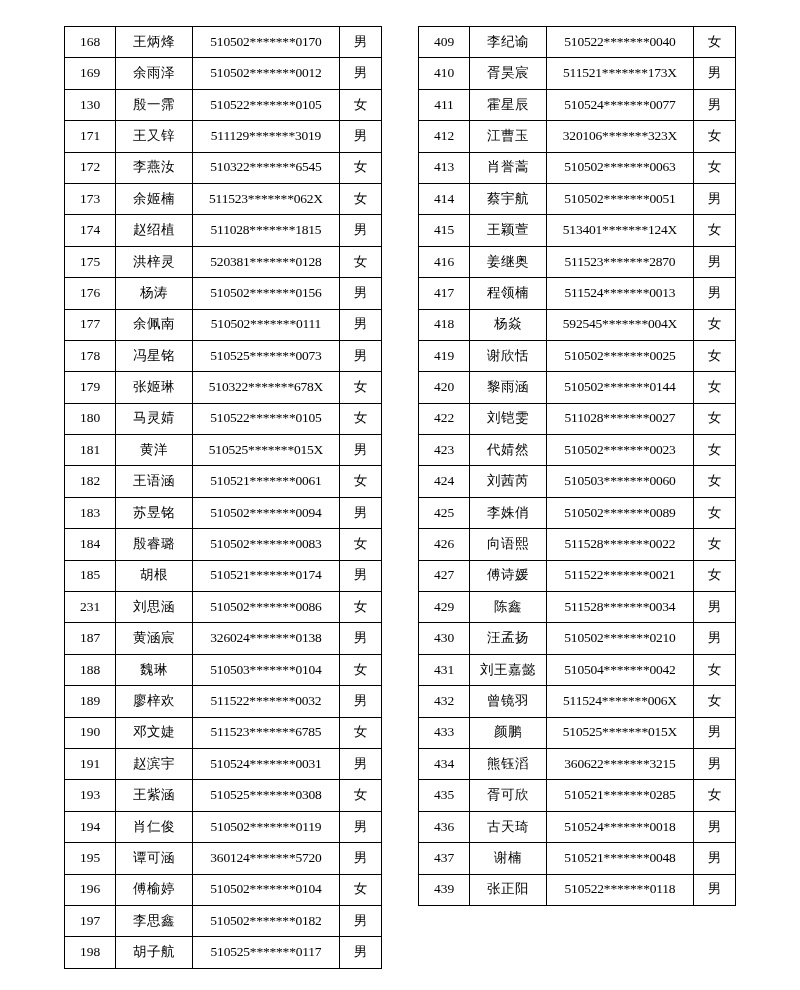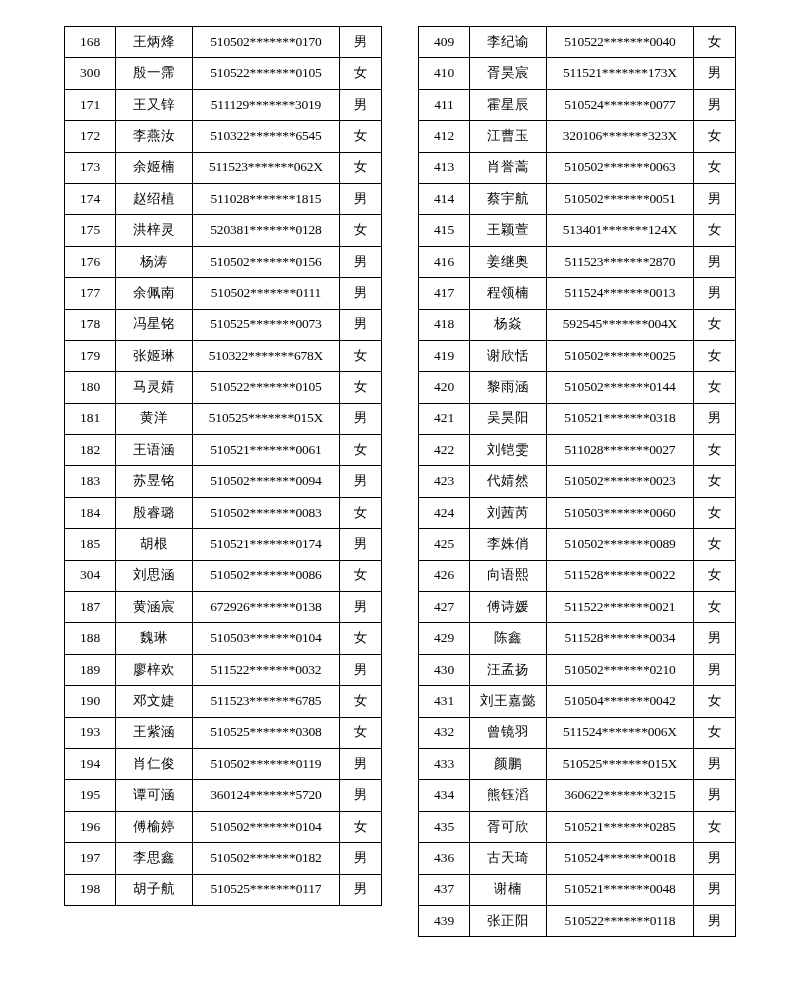--- a/index.html
+++ b/index.html
@@ -73,21 +73,27 @@
   <div class="tables">
     <table class="roster">
       <tbody>
           <tr>
             <td class="col-seq">168</td>
             <td class="col-name">王炳烽</td>
             <td class="col-id">510502*******0170</td>
             <td class="col-sex">男</td>
           </tr>
           <tr>
-            <td class="col-seq">300</td>
+            <td class="col-seq">169</td>
+            <td class="col-name">余雨泽</td>
+            <td class="col-id">510502*******0012</td>
+            <td class="col-sex">男</td>
+          </tr>
+          <tr>
+            <td class="col-seq">130</td>
             <td class="col-name">殷一霈</td>
             <td class="col-id">510522*******0105</td>
             <td class="col-sex">女</td>
           </tr>
           <tr>
             <td class="col-seq">171</td>
             <td class="col-name">王又锌</td>
             <td class="col-id">511129*******3019</td>
             <td class="col-sex">男</td>
           </tr>
@@ -169,48 +175,54 @@
             <td class="col-id">510502*******0083</td>
             <td class="col-sex">女</td>
           </tr>
           <tr>
             <td class="col-seq">185</td>
             <td class="col-name">胡根</td>
             <td class="col-id">510521*******0174</td>
             <td class="col-sex">男</td>
           </tr>
           <tr>
-            <td class="col-seq">304</td>
+            <td class="col-seq">231</td>
             <td class="col-name">刘思涵</td>
             <td class="col-id">510502*******0086</td>
             <td class="col-sex">女</td>
           </tr>
           <tr>
             <td class="col-seq">187</td>
             <td class="col-name">黄涵宸</td>
-            <td class="col-id">672926*******0138</td>
+            <td class="col-id">326024*******0138</td>
             <td class="col-sex">男</td>
           </tr>
           <tr>
             <td class="col-seq">188</td>
             <td class="col-name">魏琳</td>
             <td class="col-id">510503*******0104</td>
             <td class="col-sex">女</td>
           </tr>
           <tr>
             <td class="col-seq">189</td>
             <td class="col-name">廖梓欢</td>
             <td class="col-id">511522*******0032</td>
             <td class="col-sex">男</td>
           </tr>
           <tr>
             <td class="col-seq">190</td>
             <td class="col-name">邓文婕</td>
             <td class="col-id">511523*******6785</td>
             <td class="col-sex">女</td>
+          </tr>
+          <tr>
+            <td class="col-seq">191</td>
+            <td class="col-name">赵滨宇</td>
+            <td class="col-id">510524*******0031</td>
+            <td class="col-sex">男</td>
           </tr>
           <tr>
             <td class="col-seq">193</td>
             <td class="col-name">王紫涵</td>
             <td class="col-id">510525*******0308</td>
             <td class="col-sex">女</td>
           </tr>
           <tr>
             <td class="col-seq">194</td>
             <td class="col-name">肖仁俊</td>
@@ -310,26 +322,20 @@
             <td class="col-seq">419</td>
             <td class="col-name">谢欣恬</td>
             <td class="col-id">510502*******0025</td>
             <td class="col-sex">女</td>
           </tr>
           <tr>
             <td class="col-seq">420</td>
             <td class="col-name">黎雨涵</td>
             <td class="col-id">510502*******0144</td>
             <td class="col-sex">女</td>
-          </tr>
-          <tr>
-            <td class="col-seq">421</td>
-            <td class="col-name">吴昊阳</td>
-            <td class="col-id">510521*******0318</td>
-            <td class="col-sex">男</td>
           </tr>
           <tr>
             <td class="col-seq">422</td>
             <td class="col-name">刘铠雯</td>
             <td class="col-id">511028*******0027</td>
             <td class="col-sex">女</td>
           </tr>
           <tr>
             <td class="col-seq">423</td>
             <td class="col-name">代婧然</td>

